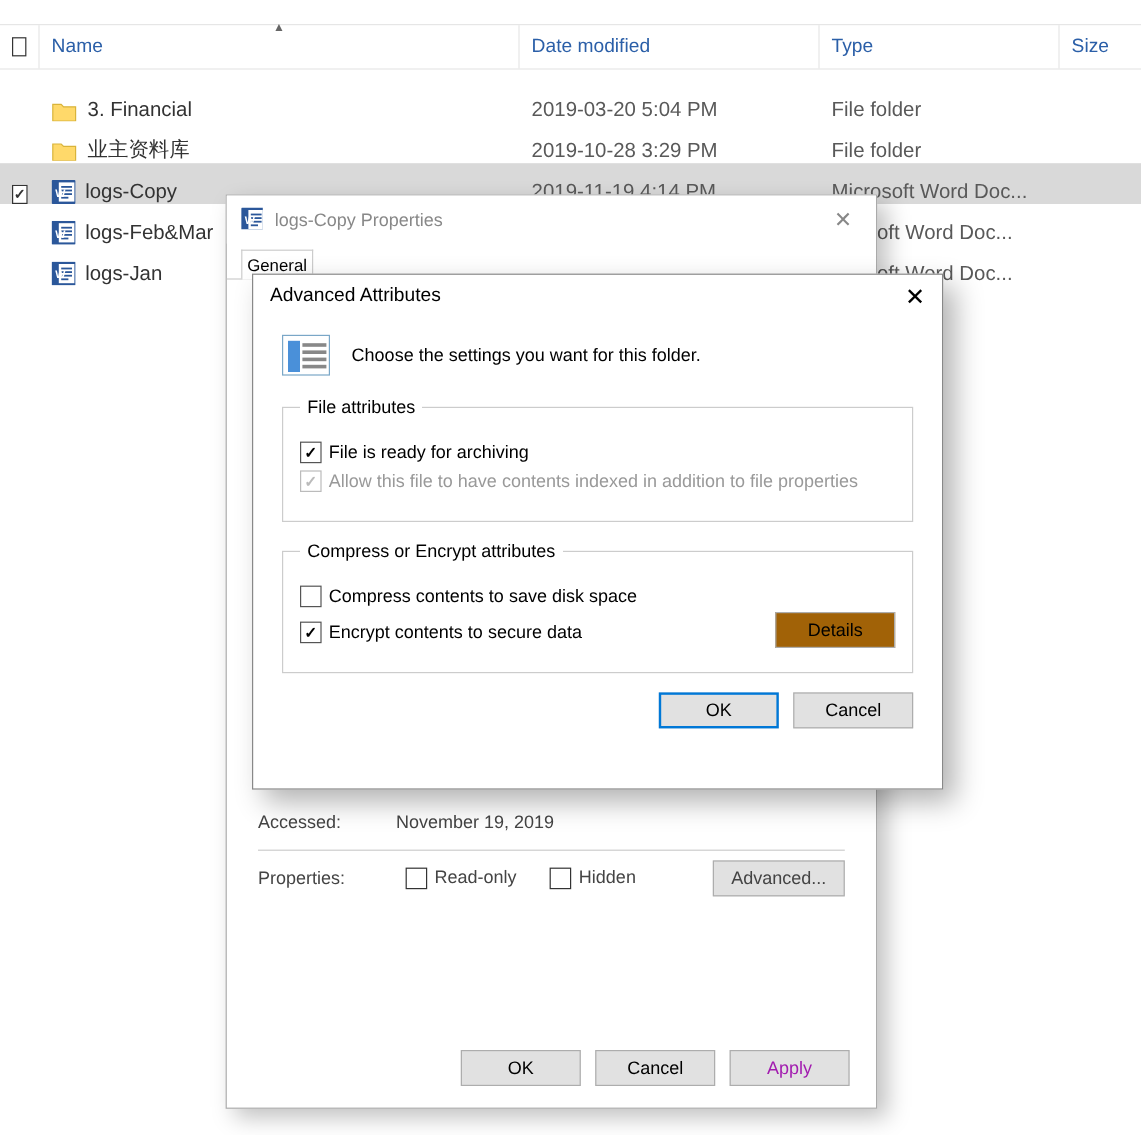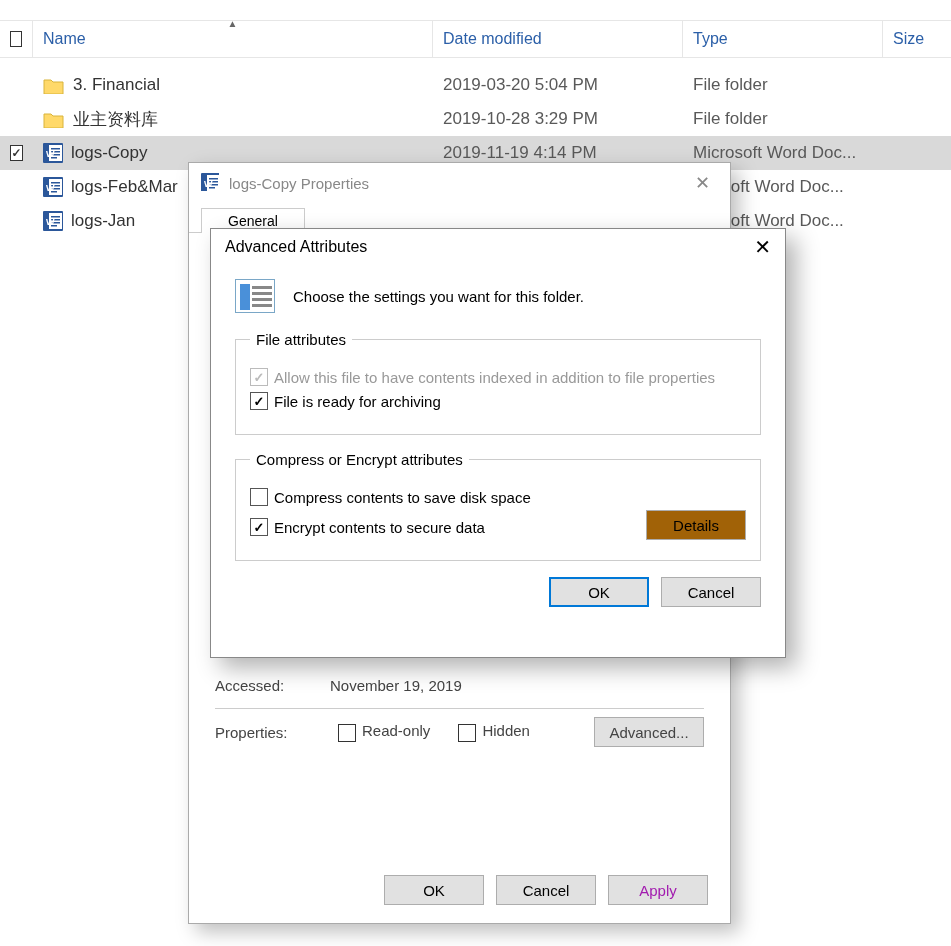--- a/index.html
+++ b/index.html
@@ -10,40 +10,40 @@
   .columns { display:flex; border-top:1px solid #e6e6e6; border-bottom:1px solid #e6e6e6; height:38px; align-items:center; color:#2b5fa8; font-size:16px; margin-top:20px;}
   .col-head { padding:0 10px; border-right:1px solid #e6e6e6; height:100%; display:flex; align-items:center; flex-shrink:0; position:relative;}
   .col-check { width:33px; }
   .col-name { width:400px; color:#2b5fa8; }
   .col-date { width:250px; }
   .col-type { width:200px; }
   .col-size { width:70px; }
   .sort-caret { position:absolute; top:-3px; left:50%; transform:translateX(-50%); font-size:10px; color:#666;}
   
   .rows { margin-top:10px; }
-  .row { display:flex; align-items:center; height:34px; font-size:17px; color:#333;}
+  .row { display:flex; align-items:flex-end; height:34px; font-size:17px; color:#333;}
   .row.selected { background:#d9d9d9; }
   .row .cell { padding:0 10px; flex-shrink:0; overflow:hidden; text-overflow:ellipsis; white-space:nowrap;}
   .row .cell.check { width:33px; display:flex; align-items:center; justify-content:center;}
   .row .cell.name { width:400px; display:flex; align-items:center; gap:8px; }
   .row .cell.date { width:250px; color:#595959;}
   .row .cell.type { width:200px; color:#595959;}
   .row .cell.size { width:70px; color:#595959;}
   
   .icon-folder { width:22px; height:18px; display:inline-block; }
   .icon-word { width:20px; height:20px; display:inline-block; }
   .chk { width:16px; height:16px; border:1px solid #333; background:#fff; display:flex; align-items:center; justify-content:center; font-size:12px;}
   
   
   .dlg-props { position:absolute; left:188px; top:162px; width:543px; height:762px; background:#fff; border:1px solid #aaa; box-shadow:8px 8px 18px rgba(0,0,0,0.25);}
   .dlg-title { height:40px; display:flex; align-items:center; justify-content:space-between; padding:0 12px; font-size:15px; color:#888; background:#fff;}
   .dlg-title-left { display:flex; align-items:center; gap:8px;}
   .dlg-close { font-size:18px; color:#888; font-weight:300; padding:4px 8px;}
   .dlg-tabs { display:flex; border-bottom:1px solid #ccc; padding-left:12px; margin-top:4px;}
-  .tab { border:1px solid #ccc; border-bottom:none; padding:4px 26px; font-size:14px; background:#f0f0f0; position:relative; top:1px;}
+  .tab { border:1px solid #ccc; border-bottom:none; padding:4px 4px; font-size:14px; background:#f0f0f0; position:relative; top:1px;}
   .tab.active { background:#fff; }
   .dlg-body { padding:18px 26px; color:#444; font-size:15px;}
   .prop-row { display:flex; gap:20px; padding:6px 0; }
   .prop-label { width:95px; }
   .prop-val { flex:1; }
   .dlg-sep { border:none; border-top:1px solid #ccc; margin:8px 0;}
   .dlg-btns { position:absolute; bottom:18px; right:22px; display:flex; gap:12px;}
   .btn { min-width:100px; height:30px; border:1px solid #adadad; background:#e1e1e1; font-size:15px; display:flex; align-items:center; justify-content:center;}
   .btn.disabled { color:#a21caf; }
   
@@ -222,27 +222,27 @@
     <span>Advanced Attributes</span>
     <span class="close">✕</span>
   </div>
   <div class="adv-body">
     <div class="adv-top">
       <span class="adv-icon"></span>
       <span>Choose the settings you want for this folder.</span>
     </div>
     <fieldset class="grp">
       <legend>File attributes</legend>
+      <div class="chk-row">
+        <span class="box checkmark"></span>
+        <span>File is ready for archiving</span>
+      </div>
       <div class="chk-row disabled">
         <span class="box checkmark" style="color:#bbb"></span>
         <span>Allow this file to have contents indexed in addition to file properties</span>
-      </div>
-      <div class="chk-row">
-        <span class="box checkmark"></span>
-        <span>File is ready for archiving</span>
       </div>
     </fieldset>
     <fieldset class="grp">
       <legend>Compress or Encrypt attributes</legend>
       <div class="chk-row">
         <span class="box"></span>
         <span>Compress contents to save disk space</span>
       </div>
       <div style="display:flex;align-items:center;justify-content:space-between;">
         <div class="chk-row">

